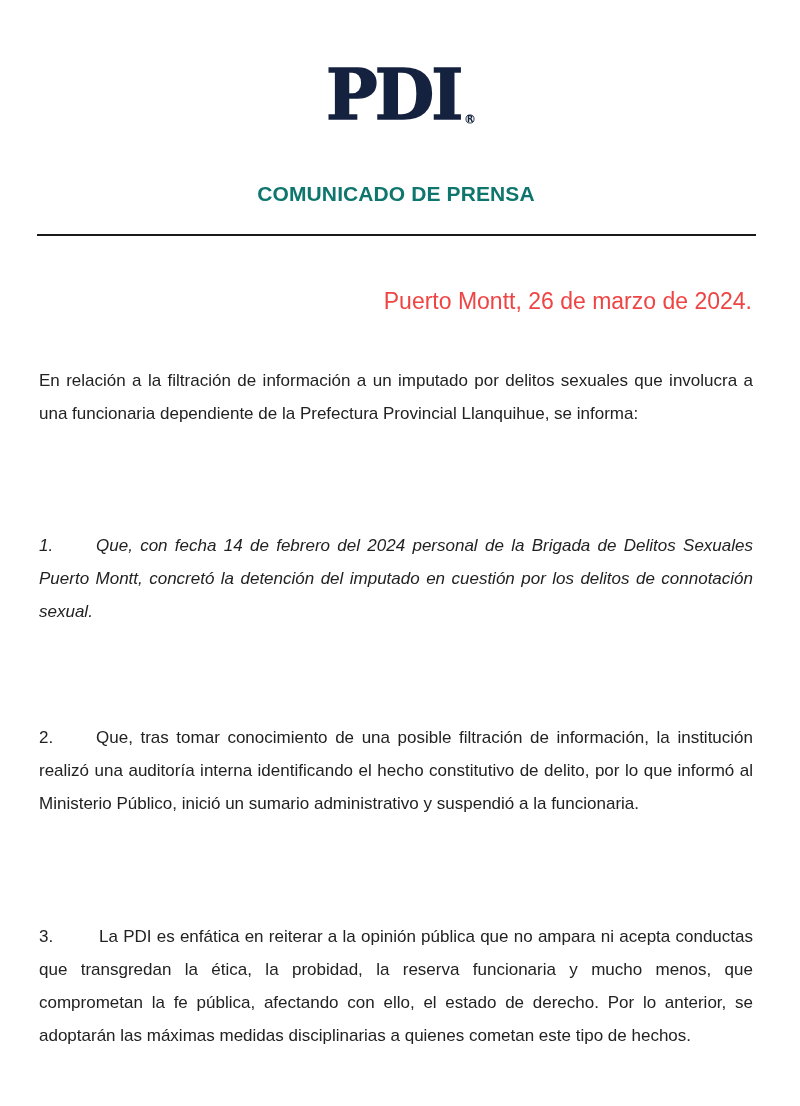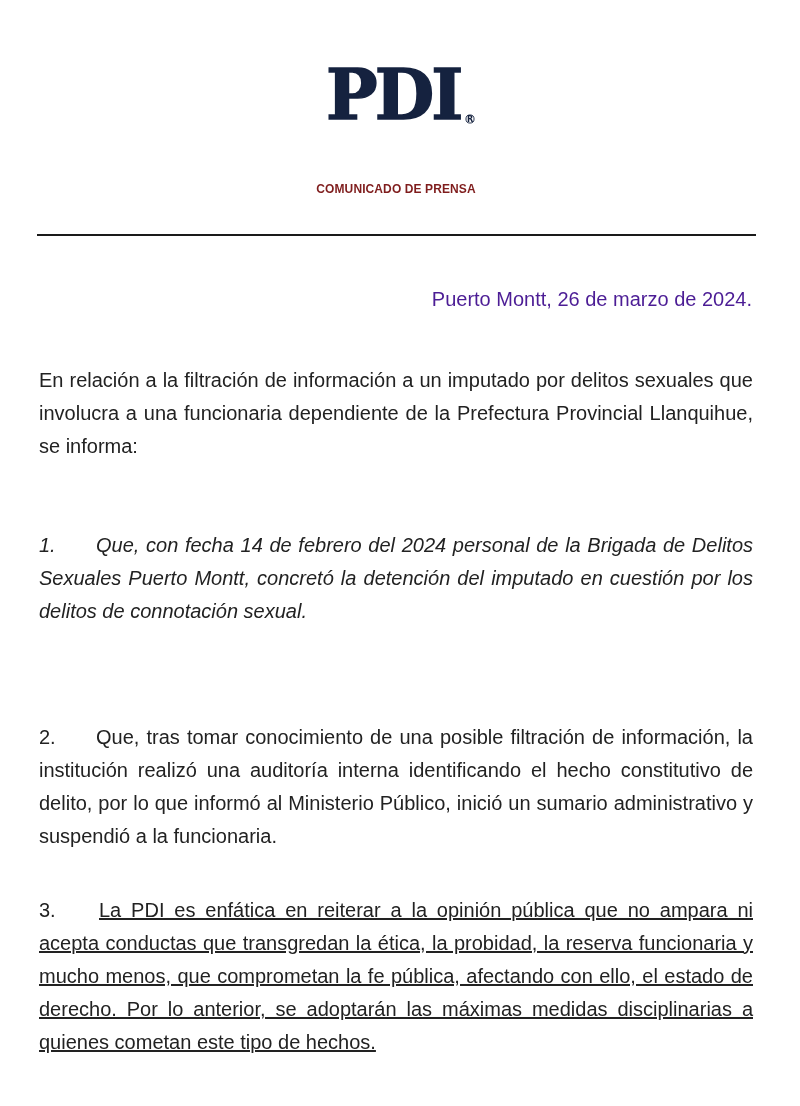--- a/index.html
+++ b/index.html
@@ -49,59 +49,59 @@
       font-weight: bold;
       transform: scale(0.9);
     }
     .title {
       position: absolute;
       left: 0;
       width: 792px;
       top: 182px;
       text-align: center;
       font-weight: bold;
-      font-size: 12px;
+      font-size: 21px;
       letter-spacing: 0.1px;
-      color: #7f1d1d;
+      color: #0f766e;
     }
     .rule {
       position: absolute;
       left: 37px;
       top: 234px;
       width: 719px;
       height: 2px;
       background: #1a1a1a;
     }
     .date {
       position: absolute;
       right: 48px;
       top: 288px;
-      font-size: 20px;
-      color: #4c1d95;
+      font-size: 23px;
+      color: #ef4444;
     }
     .para {
       position: absolute;
       left: 39px;
       width: 714px;
-      font-size: 20px;
+      font-size: 17px;
       line-height: 33px;
       text-align: justify;
       color: #222;
     }
     .para .num {
       display: inline-block;
       width: 57px;
     }
     .para .num.n3 {
       width: 60px;
     }
     #intro { top: 364px; }
     #item1 { top: 529px; font-style: italic; }
     #item2 { top: 721px; }
-    #item3 { top: 894px; text-decoration: underline; }
+    #item3 { top: 920px; }
   </style>
 </head>
 <body>
 
 <div class="logo">
   <span class="logo-text">PDI</span>
   <span class="logo-reg">R</span>
 </div>
 
 <div class="title">COMUNICADO DE PRENSA</div>

